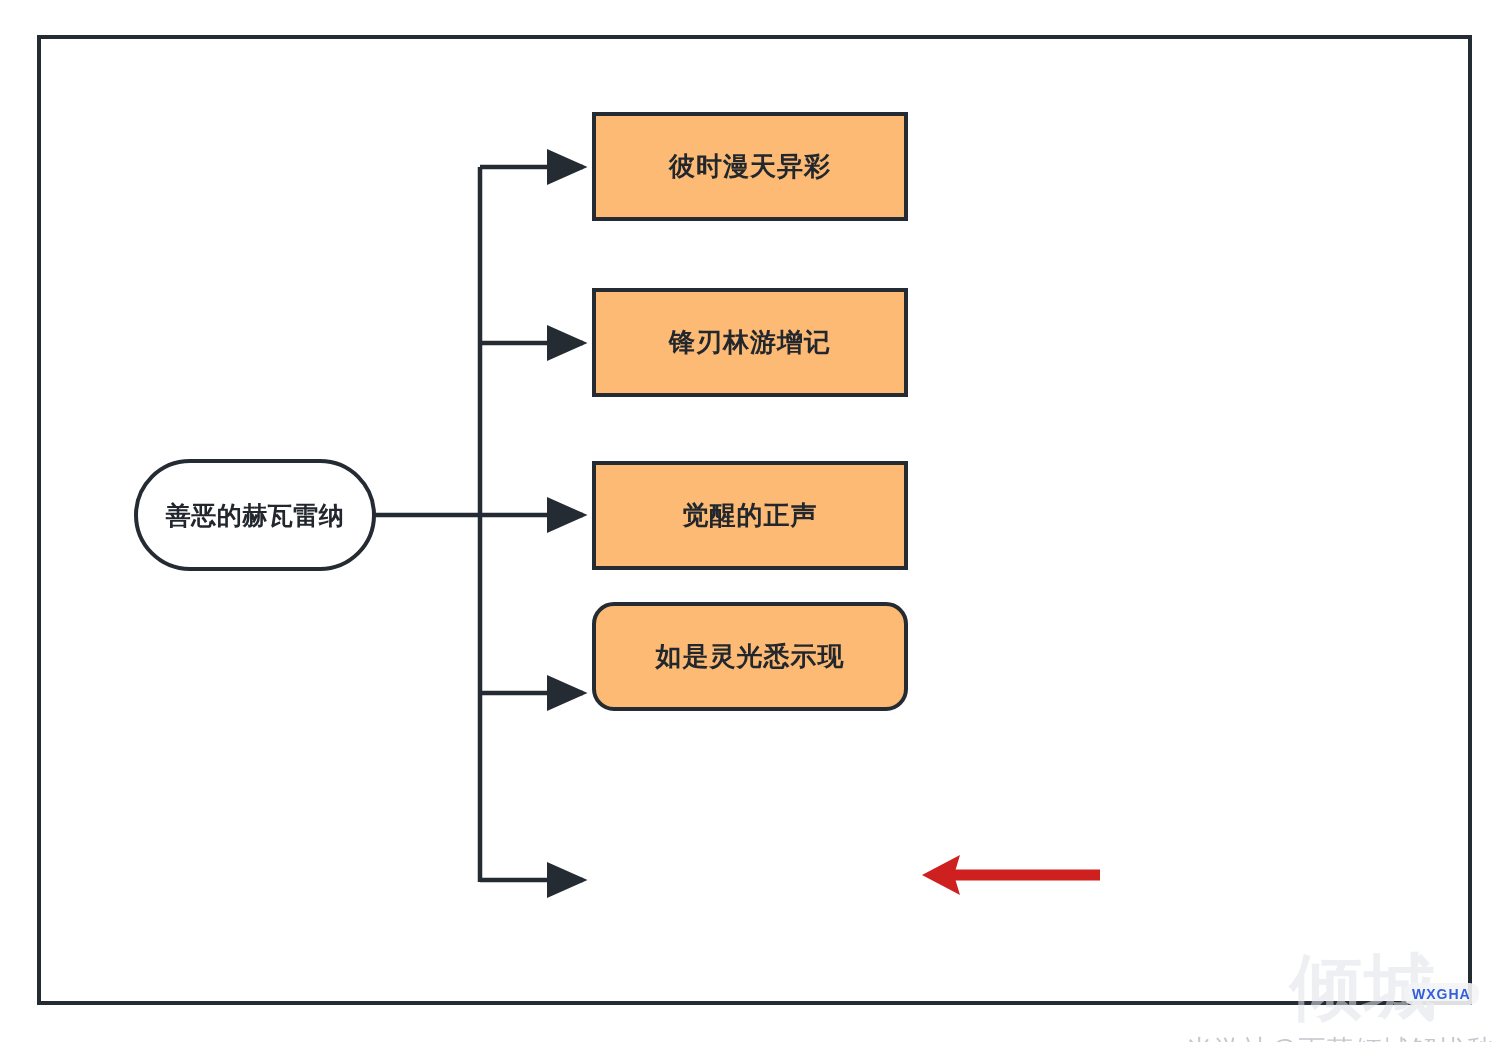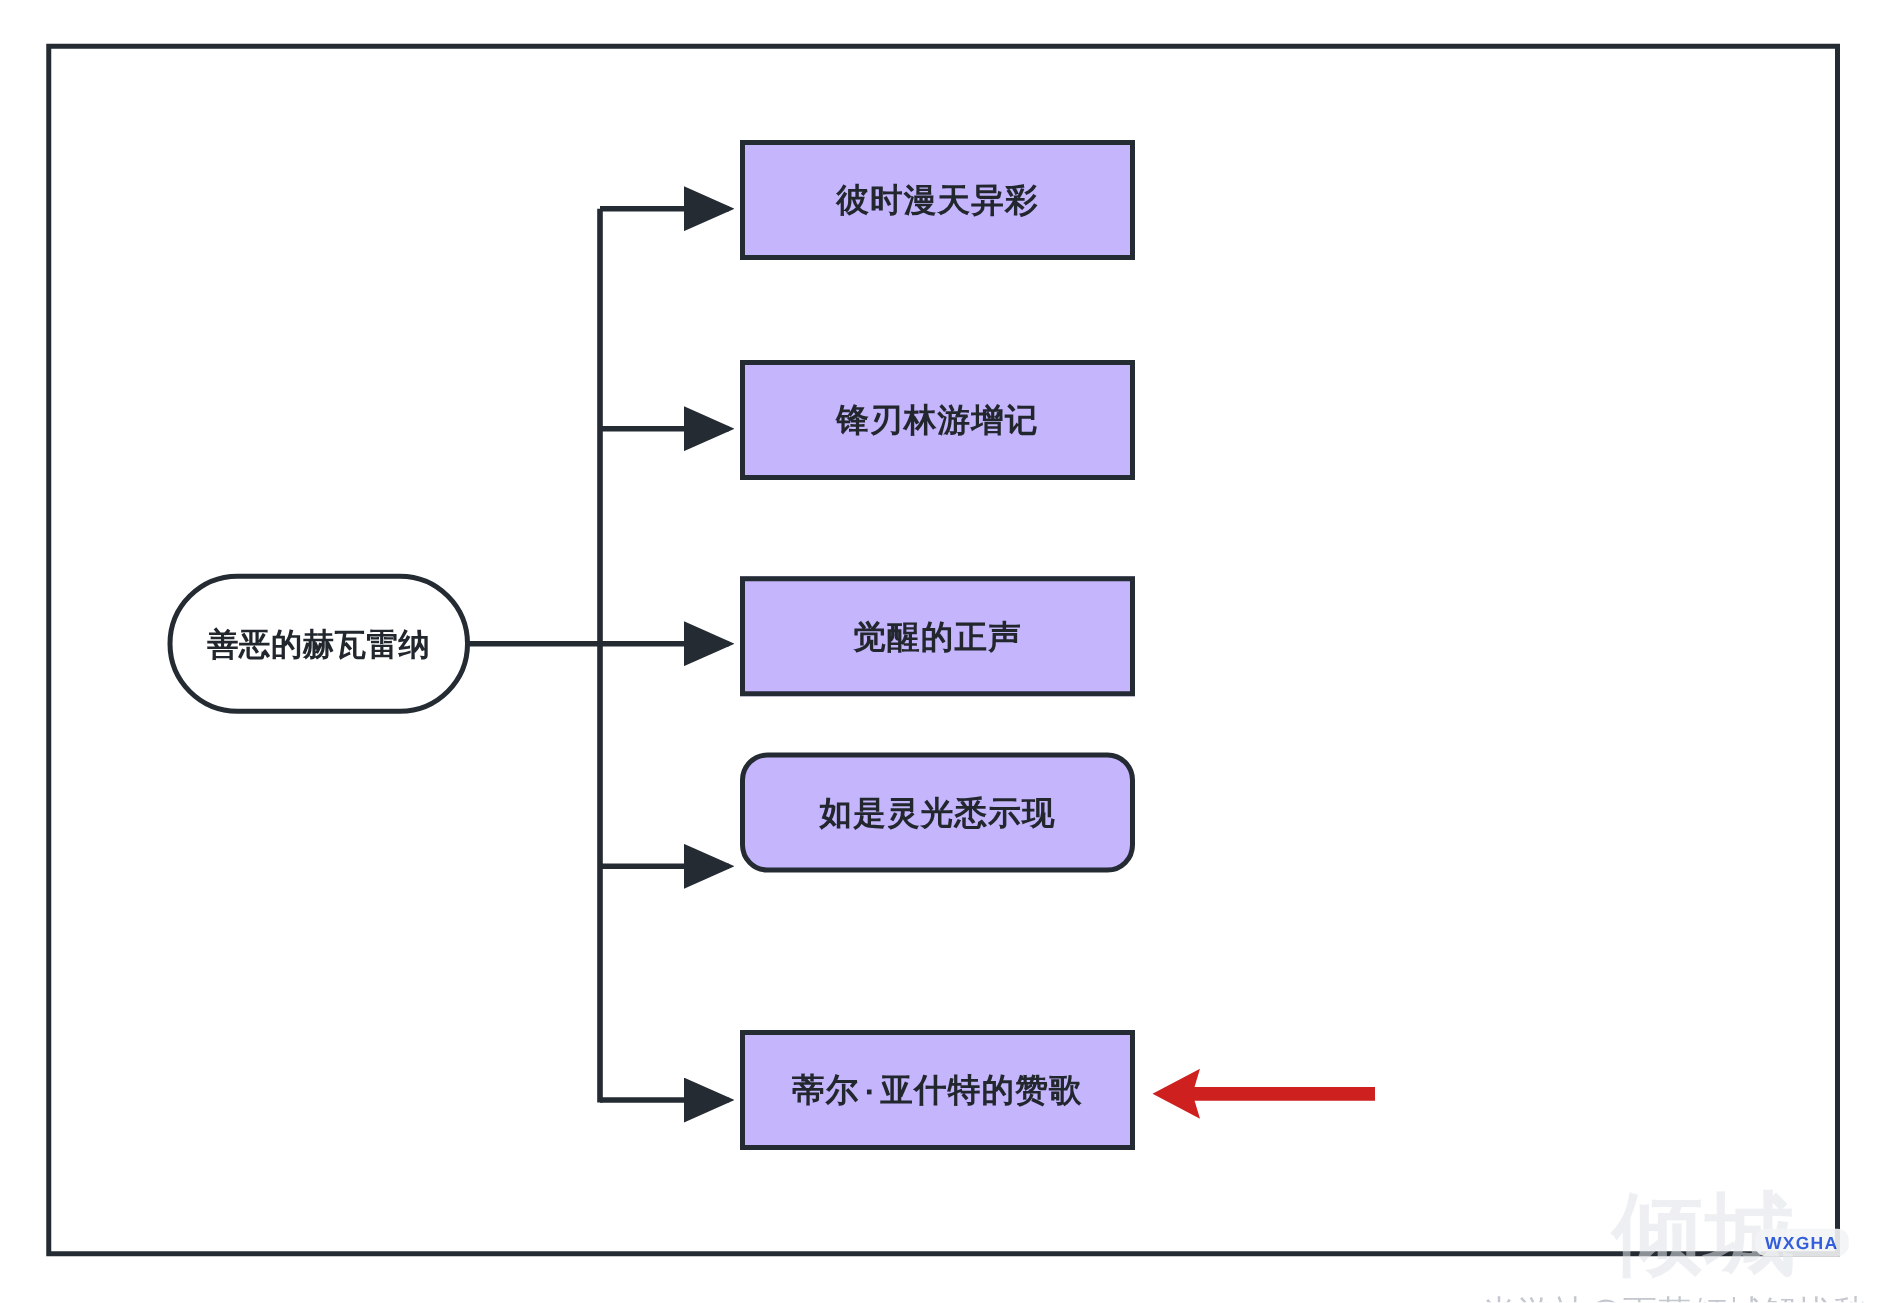--- a/index.html
+++ b/index.html
@@ -58,28 +58,27 @@
     font-weight: bold;
     color: #22272e;
     letter-spacing: 0.5px;
     white-space: nowrap;
   }
   
   .leaf-box {
     position: absolute;
     left: 592px;
     width: 316px;
-    height: 96px;
+    height: 109px;
     border: 4px solid #252b33;
     box-sizing: border-box;
-    background: #c4b5fd;
+    background: #fdba74;
     display: flex;
     align-items: center;
     justify-content: center;
-    font-family: Liberation Mono, monospace;
   }
   .leaf-box .node-label {
     font-size: 26px;
     font-weight: bold;
     color: #22272e;
     letter-spacing: 1px;
     white-space: nowrap;
   }
   #leaf-0 { top: 112px; }
   #leaf-1 { top: 288px; }
@@ -192,21 +191,18 @@
   </div>
   <div class="leaf-box" id="leaf-2">
     <span class="node-label">觉醒的正声</span>
   </div>
   <div class="leaf-box" id="leaf-1">
     <span class="node-label">锋刃林游增记</span>
   </div>
   <div class="leaf-box" id="leaf-3">
     <span class="node-label">如是灵光悉示现</span>
   </div>
-  <div class="leaf-box" id="leaf-4">
-    <span class="node-label">蒂尔·亚什特的赞歌</span>
-  </div>
 
   <div id="watermark-big">倾城</div>
   <div id="watermark-text">米游社@雨落倾城解忧愁</div>
   <div id="watermark-badge">WXGHA</div>
 
 </div>
 
 </body></html>

